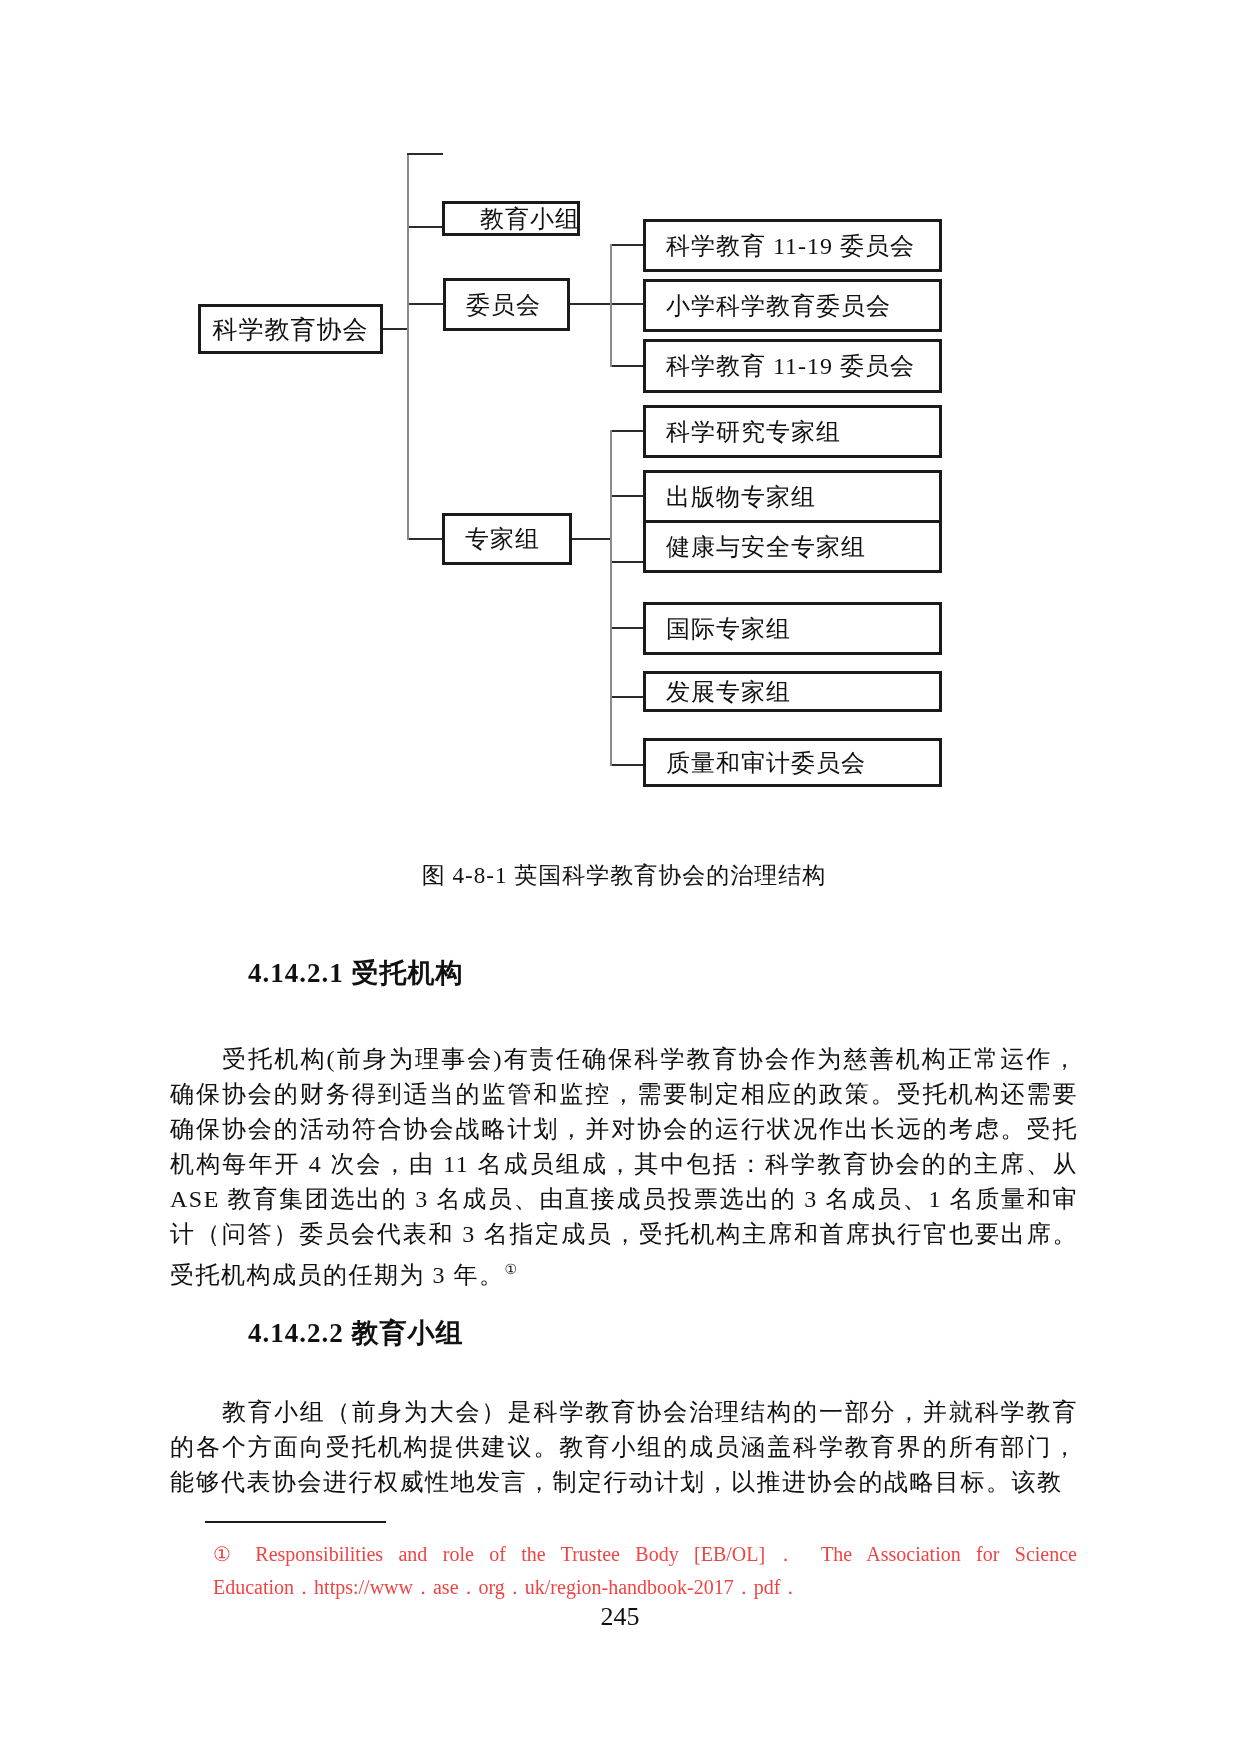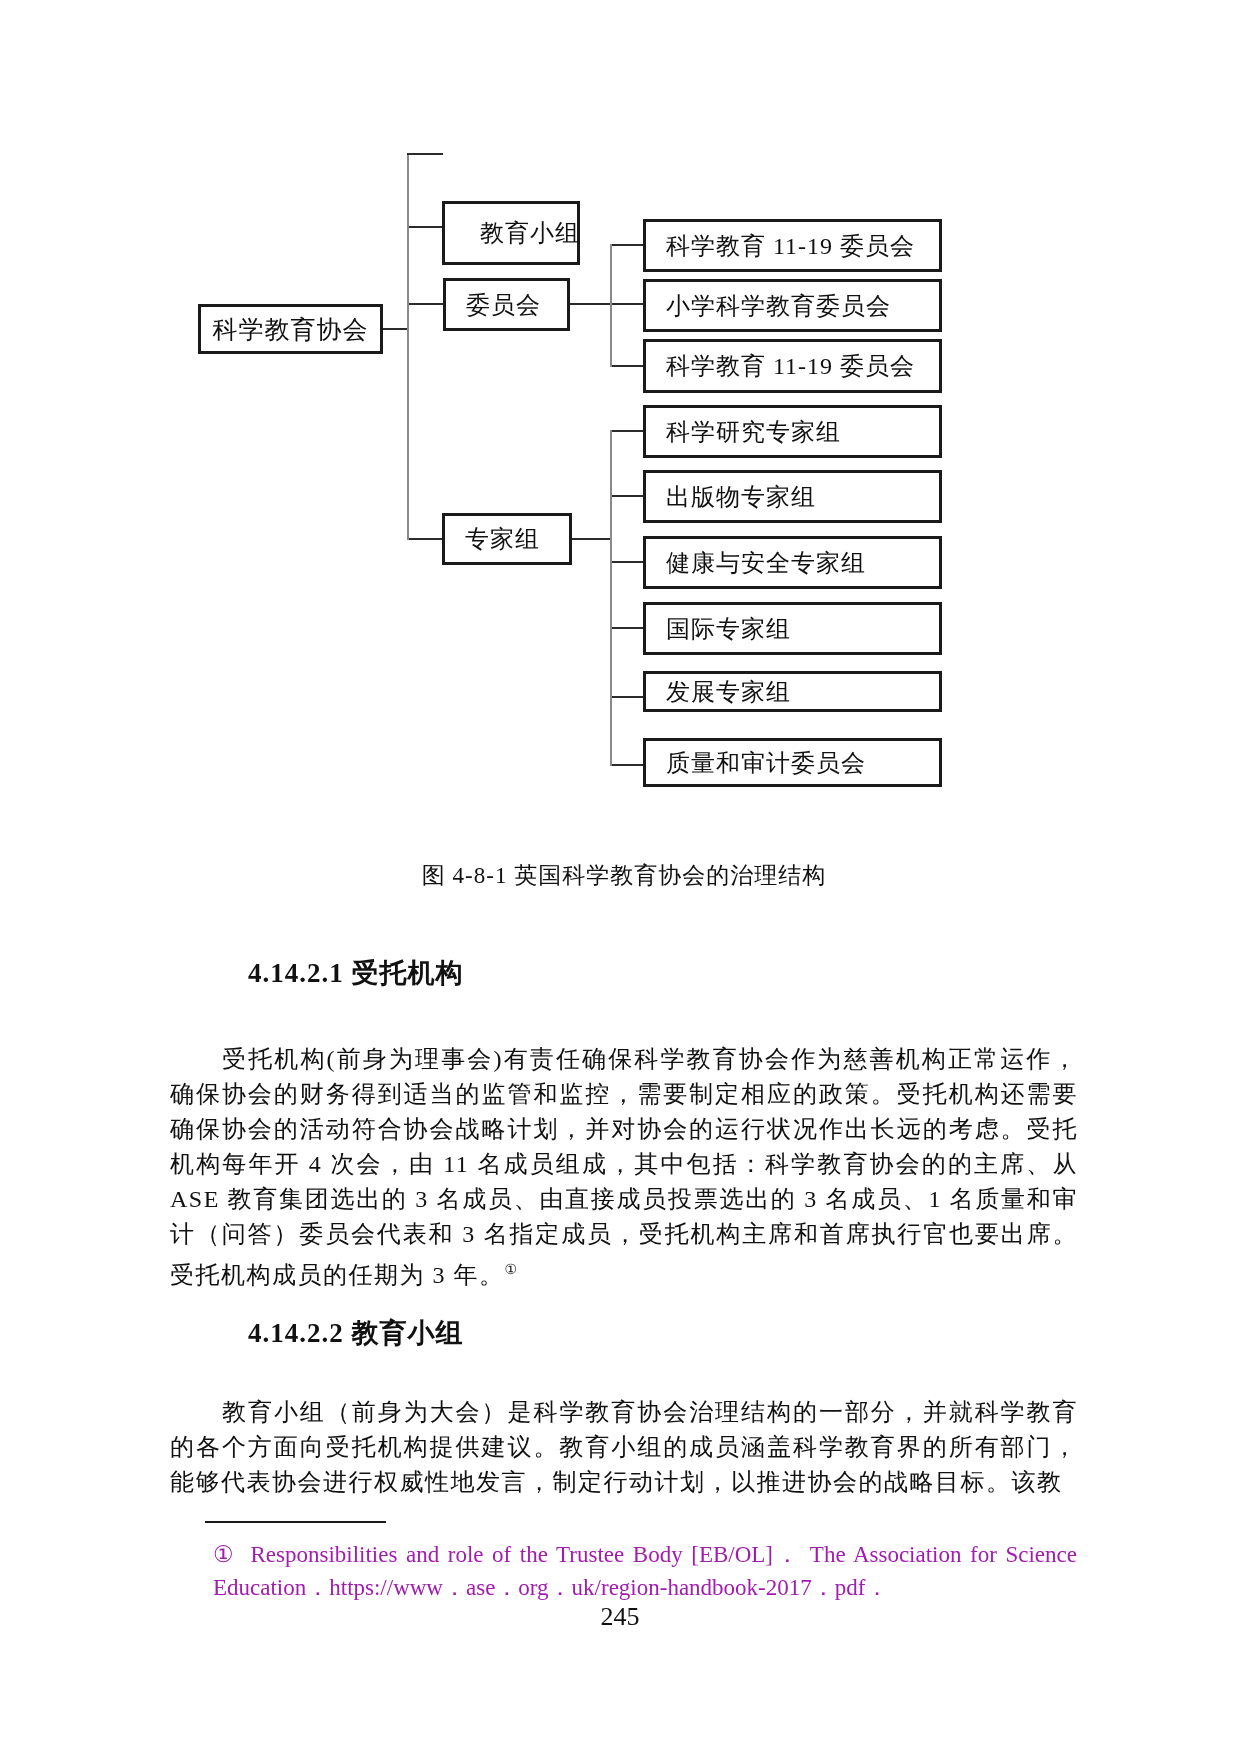--- a/index.html
+++ b/index.html
@@ -38,21 +38,21 @@
   }
   .para{
     position:absolute;left:170px;width:908px;
     font-size:24px;line-height:35px;letter-spacing:1.5px;
     text-align:justify;text-indent:52px;
   }
   .fn-marker-sup{vertical-align:super;font-size:14px;letter-spacing:0;}
   .fn-rule{position:absolute;left:205px;top:1521px;width:181px;height:2px;background:#1a1a1a;}
   .footnote{
     position:absolute;left:213px;width:864px;
-    font-size:23px;line-height:33px;color:#a21caf;
+    font-size:20px;line-height:33px;color:#ef4444;
   }
   .footnote .fline1{text-align:justify;text-align-last:justify;}
   .footnote .fline1 .fmark{margin-right:14px;}
   .footnote .fline2{text-align:left;word-spacing:6px;}
   .pagenum{
     position:absolute;left:0;top:1602px;width:1240px;
     text-align:center;font-size:26px;
   }
 </style>
 </head>
@@ -64,21 +64,21 @@
 
     <div class="oline gray" style="left:407px;top:154px;width:2px;height:386px;"></div>
     <div class="oline" style="left:407px;top:153px;width:36px;height:2px;"></div>
 
     <div class="oline" style="left:383px;top:328px;width:24px;height:2px;"></div>
     <div class="obox centered" style="left:198px;top:304px;width:185px;height:50px;font-size:25px;">
       <span>科学教育协会</span>
     </div>
 
     <div class="oline" style="left:409px;top:226px;width:33px;height:2px;"></div>
-    <div class="obox padded" style="left:442px;top:201px;width:138px;height:64px;padding-left:35px;">
+    <div class="obox padded" style="left:442px;top:201px;width:138px;height:35px;padding-left:35px;">
       <span>教育小组</span>
     </div>
 
     <div class="oline" style="left:409px;top:303px;width:34px;height:2px;"></div>
     <div class="obox padded" style="left:443px;top:278px;width:127px;height:53px;">
       <span>委员会</span>
     </div>
 
     <div class="oline" style="left:409px;top:538px;width:33px;height:2px;"></div>
     <div class="obox padded" style="left:442px;top:513px;width:130px;height:52px;">
@@ -108,21 +108,21 @@
     <div class="oline" style="left:612px;top:627px;width:31px;height:2px;"></div>
     <div class="oline" style="left:612px;top:696px;width:31px;height:2px;"></div>
     <div class="oline" style="left:612px;top:764px;width:31px;height:2px;"></div>
 
     <div class="obox padded" style="left:643px;top:405px;width:299px;height:53px;">
       <span>科学研究专家组</span>
     </div>
     <div class="obox padded" style="left:643px;top:470px;width:299px;height:53px;">
       <span>出版物专家组</span>
     </div>
-    <div class="obox padded" style="left:643px;top:536px;width:299px;height:53px;">
+    <div class="obox padded" style="left:643px;top:520px;width:299px;height:53px;">
       <span>健康与安全专家组</span>
     </div>
     <div class="obox padded" style="left:643px;top:602px;width:299px;height:53px;">
       <span>国际专家组</span>
     </div>
     <div class="obox padded" style="left:643px;top:671px;width:299px;height:41px;">
       <span>发展专家组</span>
     </div>
     <div class="obox padded" style="left:643px;top:738px;width:299px;height:49px;">
       <span>质量和审计委员会</span>

